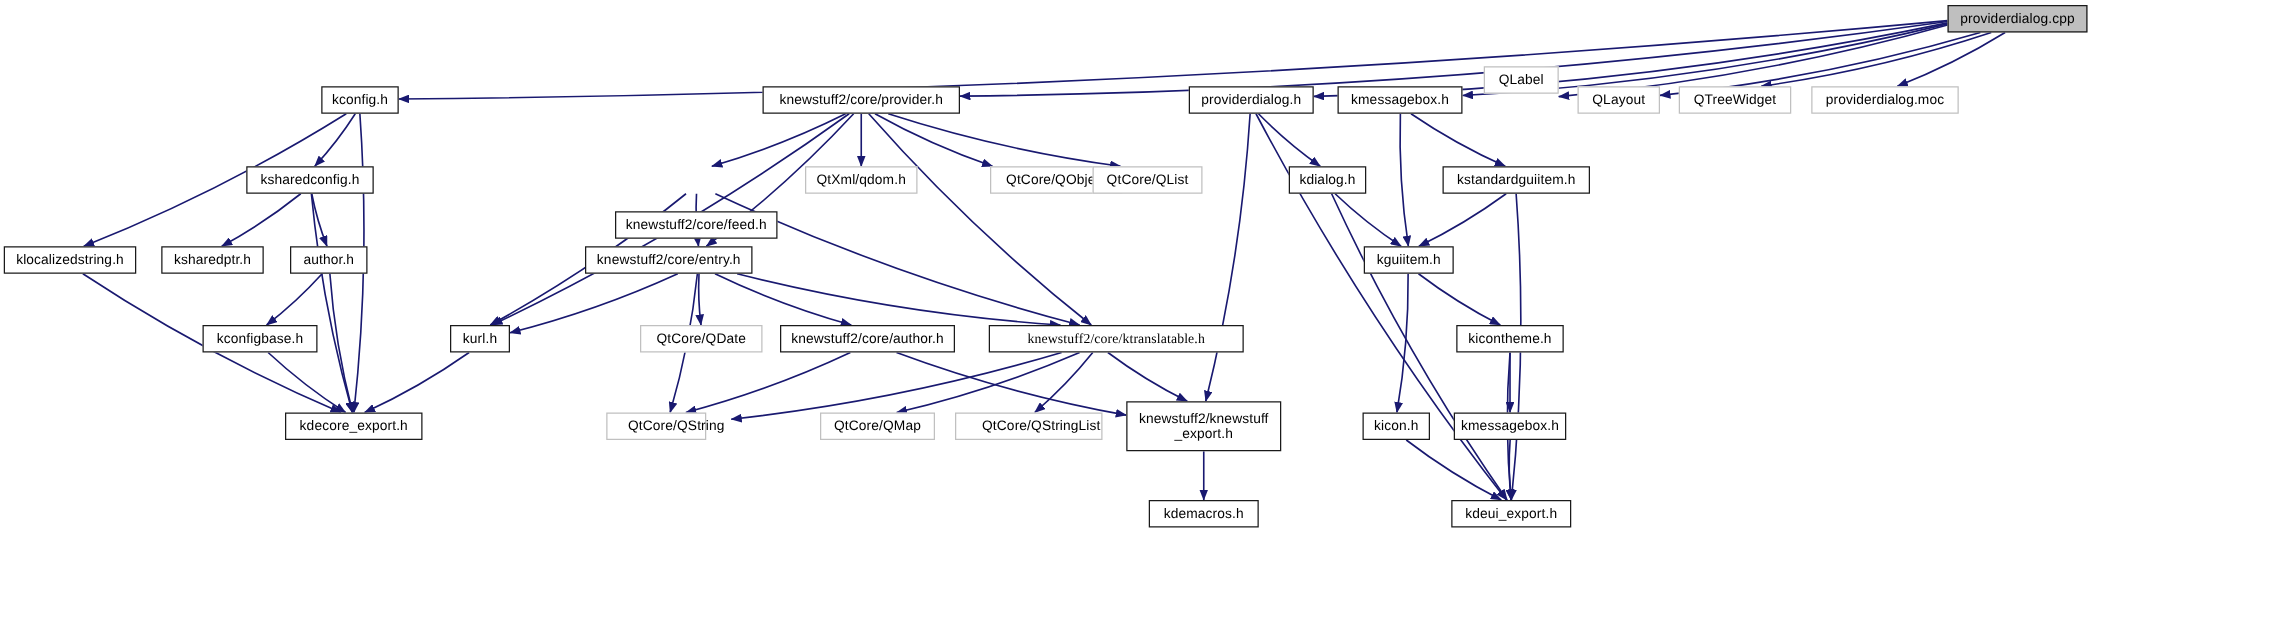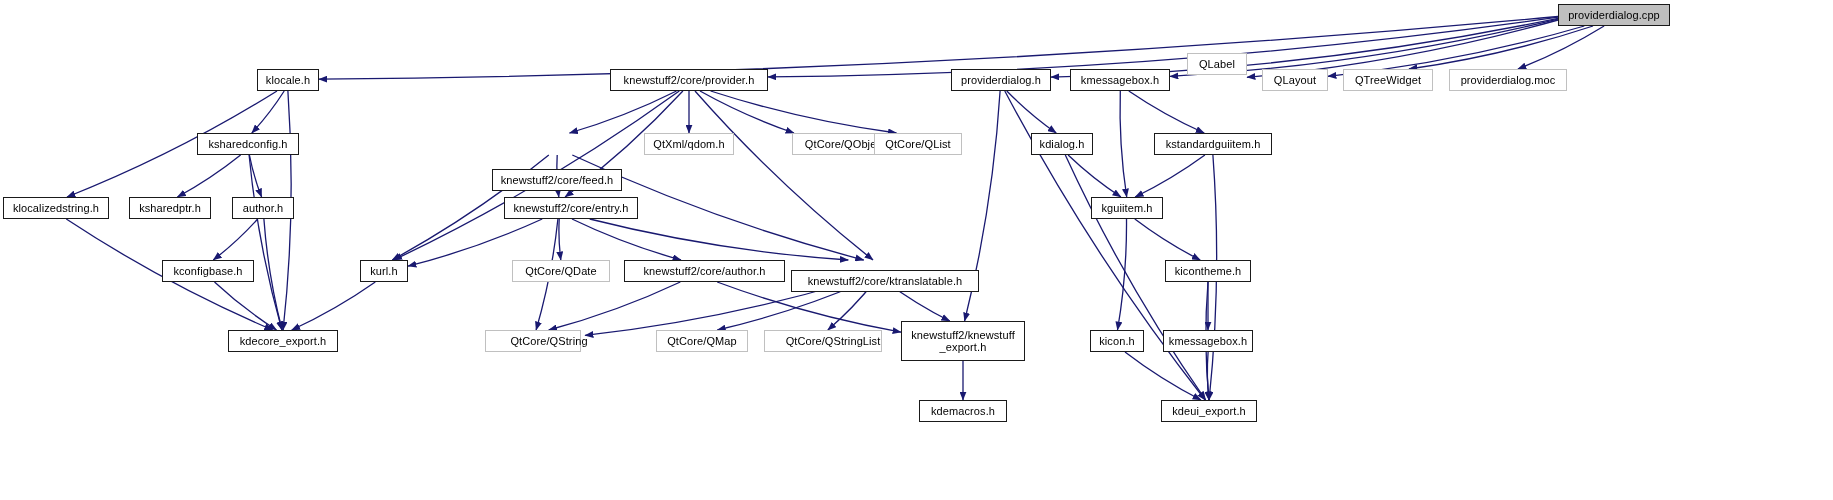--- a/index.html
+++ b/index.html
@@ -114,48 +114,48 @@
         <path d="M 1126.5 219.0 Q 1127.0 274.9 1117.5 330.0" marker-end="url(#arrow)"></path>
         <path d="M 1134.8 219.0 Q 1165.7 242.4 1200.2 260.0" marker-end="url(#arrow)"></path>
         <path d="M 1208.0 282.0 Q 1208.0 306.0 1208.0 330.0" marker-end="url(#arrow)"></path>
         <path d="M 1208.0 282.0 Q 1203.2 341.0 1209.0 400.0" marker-end="url(#arrow)"></path>
         <path d="M 1125.0 352.0 Q 1160.8 379.4 1201.0 400.0" marker-end="url(#arrow)"></path>
         <path d="M 1208.1 352.0 Q 1206.3 376.0 1208.9 400.0" marker-end="url(#arrow)"></path>
       </g>
   </svg>
   <div id="nodes">
       <div class="node root" style="left: 1558px; top: 4px; width: 112px; height: 22px;"><span>providerdialog.cpp</span></div>
-      <div class="node strong" style="left: 257px; top: 69px; width: 62px; height: 22px;"><span>klocale.h</span></div>
+      <div class="node strong" style="left: 257px; top: 69px; width: 62px; height: 22px;"><span>kconfig.h</span></div>
       <div class="node strong" style="left: 610px; top: 69px; width: 158px; height: 22px;"><span>knewstuff2/core/provider.h</span></div>
       <div class="node strong" style="left: 951px; top: 69px; width: 100px; height: 22px;"><span>providerdialog.h</span></div>
       <div class="node strong" style="left: 1070px; top: 69px; width: 100px; height: 22px;"><span>kmessagebox.h</span></div>
       <div class="node " style="left: 1187px; top: 53px; width: 60px; height: 22px;"><span>QLabel</span></div>
       <div class="node " style="left: 1262px; top: 69px; width: 66px; height: 22px;"><span>QLayout</span></div>
       <div class="node " style="left: 1343px; top: 69px; width: 90px; height: 22px;"><span>QTreeWidget</span></div>
       <div class="node " style="left: 1449px; top: 69px; width: 118px; height: 22px;"><span>providerdialog.moc</span></div>
       <div class="node strong" style="left: 197px; top: 133px; width: 102px; height: 22px;"><span>ksharedconfig.h</span></div>
       <div class="node strong" style="left: 492px; top: 133px; width: 130px; height: 22px; margin-top: 36px;"><span>knewstuff2/core/feed.h</span></div>
       <div class="node " style="left: 644px; top: 133px; width: 90px; height: 22px;"><span>QtXml/qdom.h</span></div>
       <div class="node " style="left: 752px; top: 133px; width: 106px; height: 22px; margin-left: 40px;"><span>QtCore/QObject</span></div>
       <div class="node " style="left: 874px; top: 133px; width: 88px; height: 22px;"><span>QtCore/QList</span></div>
       <div class="node strong" style="left: 1031px; top: 133px; width: 62px; height: 22px;"><span>kdialog.h</span></div>
       <div class="node strong" style="left: 1154px; top: 133px; width: 118px; height: 22px;"><span>kstandardguiitem.h</span></div>
       <div class="node strong" style="left: 3px; top: 197px; width: 106px; height: 22px;"><span>klocalizedstring.h</span></div>
       <div class="node strong" style="left: 129px; top: 197px; width: 82px; height: 22px;"><span>ksharedptr.h</span></div>
       <div class="node strong" style="left: 232px; top: 197px; width: 62px; height: 22px;"><span>author.h</span></div>
-      <div class="node strong" style="left: 504px; top: 197px; width: 134px; height: 22px;"><span>knewstuff2/core/entry.h</span></div>
+      <div class="node strong" style="left: 468px; top: 197px; width: 134px; height: 22px;"><span>knewstuff2/core/entry.h</span></div>
       <div class="node strong" style="left: 1091px; top: 197px; width: 72px; height: 22px;"><span>kguiitem.h</span></div>
       <div class="node strong" style="left: 162px; top: 260px; width: 92px; height: 22px;"><span>kconfigbase.h</span></div>
       <div class="node strong" style="left: 360px; top: 260px; width: 48px; height: 22px;"><span>kurl.h</span></div>
       <div class="node " style="left: 512px; top: 260px; width: 98px; height: 22px;"><span>QtCore/QDate</span></div>
-      <div class="node strong" style="left: 624px; top: 260px; width: 161px; height: 22px;"><span>knewstuff2/core/author.h</span></div>
-      <div class="node strong" style="left: 791px; top: 270px; width: 188px; height: 22px;"><span>knewstuff2/core/ktranslatable.h</span></div>
+      <div class="node strong" style="left: 624px; top: 260px; width: 140px; height: 22px;"><span>knewstuff2/core/author.h</span></div>
+      <div class="node strong" style="left: 791px; top: 260px; width: 204px; height: 22px; font-family: Liberation Serif, serif;"><span>knewstuff2/core/ktranslatable.h</span></div>
       <div class="node strong" style="left: 1165px; top: 260px; width: 86px; height: 22px;"><span>kicontheme.h</span></div>
       <div class="node strong" style="left: 228px; top: 330px; width: 110px; height: 22px;"><span>kdecore_export.h</span></div>
-      <div class="node " style="left: 485px; top: 330px; width: 96px; height: 22px; padding-left: 32px;"><span>QtCore/QString</span></div>
+      <div class="node " style="left: 485px; top: 330px; width: 80px; height: 22px; padding-left: 32px;"><span>QtCore/QString</span></div>
       <div class="node " style="left: 656px; top: 330px; width: 92px; height: 22px; justify-content: center;"><span>QtCore/QMap</span></div>
       <div class="node " style="left: 764px; top: 330px; width: 118px; height: 22px; padding-left: 20px;"><span>QtCore/QStringList</span></div>
       <div class="node strong" style="left: 901px; top: 321px; width: 124px; height: 40px;"><span>knewstuff2/knewstuff
 _export.h</span></div>
       <div class="node strong" style="left: 1090px; top: 330px; width: 54px; height: 22px;"><span>kicon.h</span></div>
       <div class="node strong" style="left: 1163px; top: 330px; width: 90px; height: 22px;"><span>kmessagebox.h</span></div>
       <div class="node strong" style="left: 919px; top: 400px; width: 88px; height: 22px;"><span>kdemacros.h</span></div>
       <div class="node strong" style="left: 1161px; top: 400px; width: 96px; height: 22px;"><span>kdeui_export.h</span></div>
     </div>
 </div>

